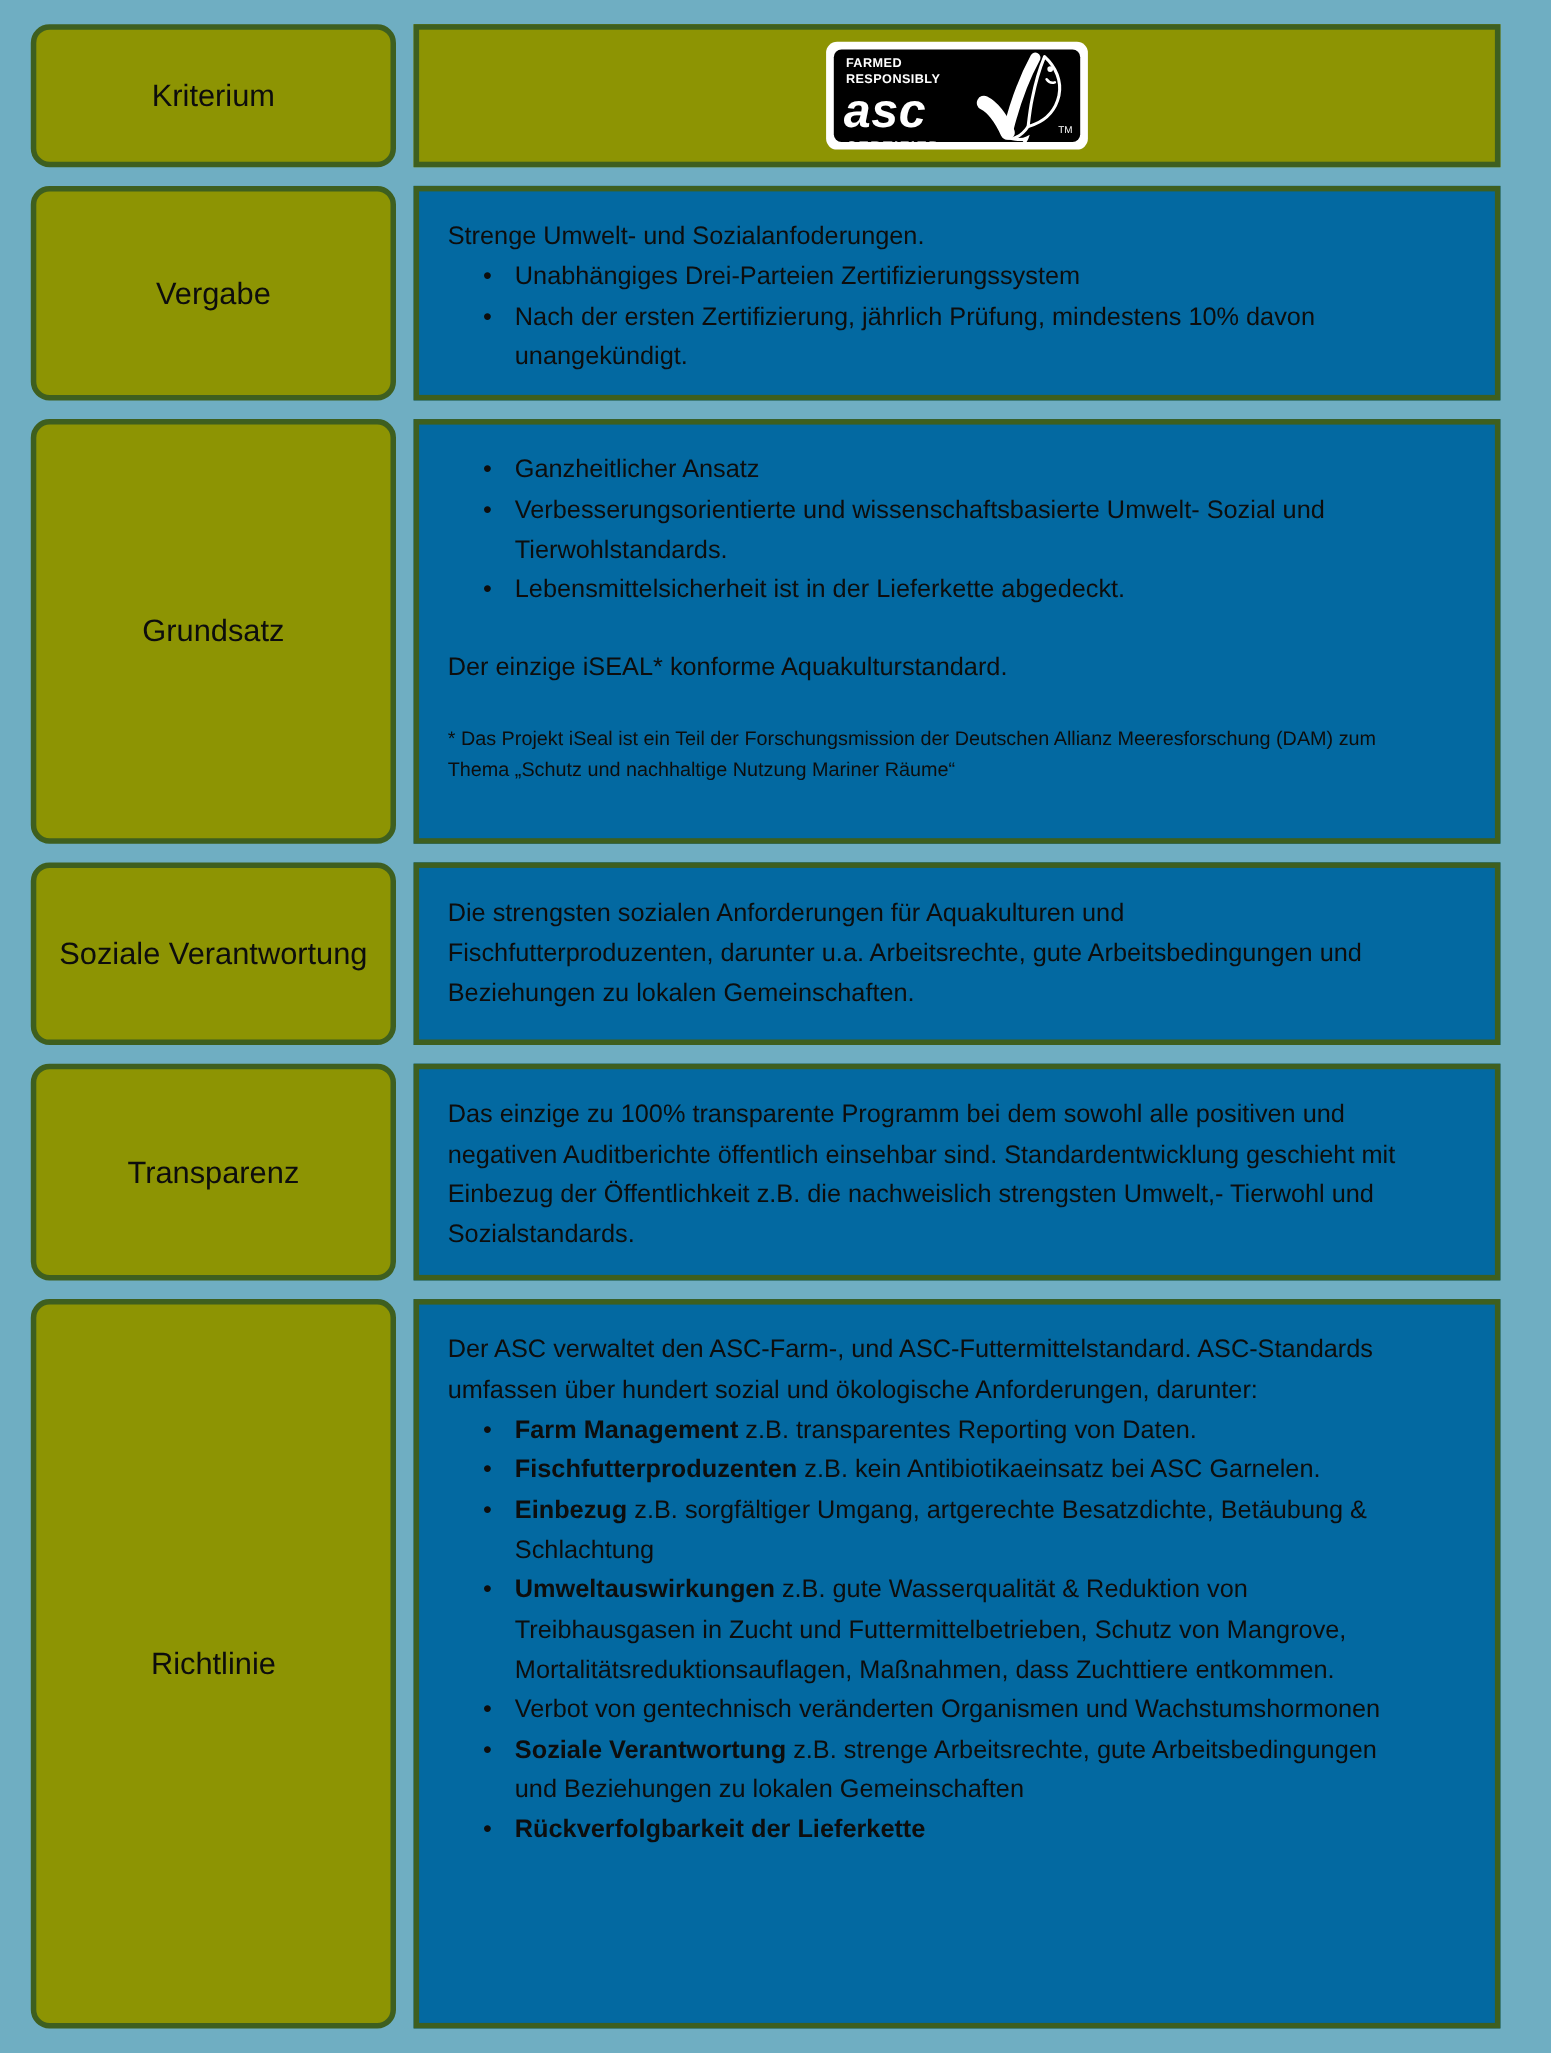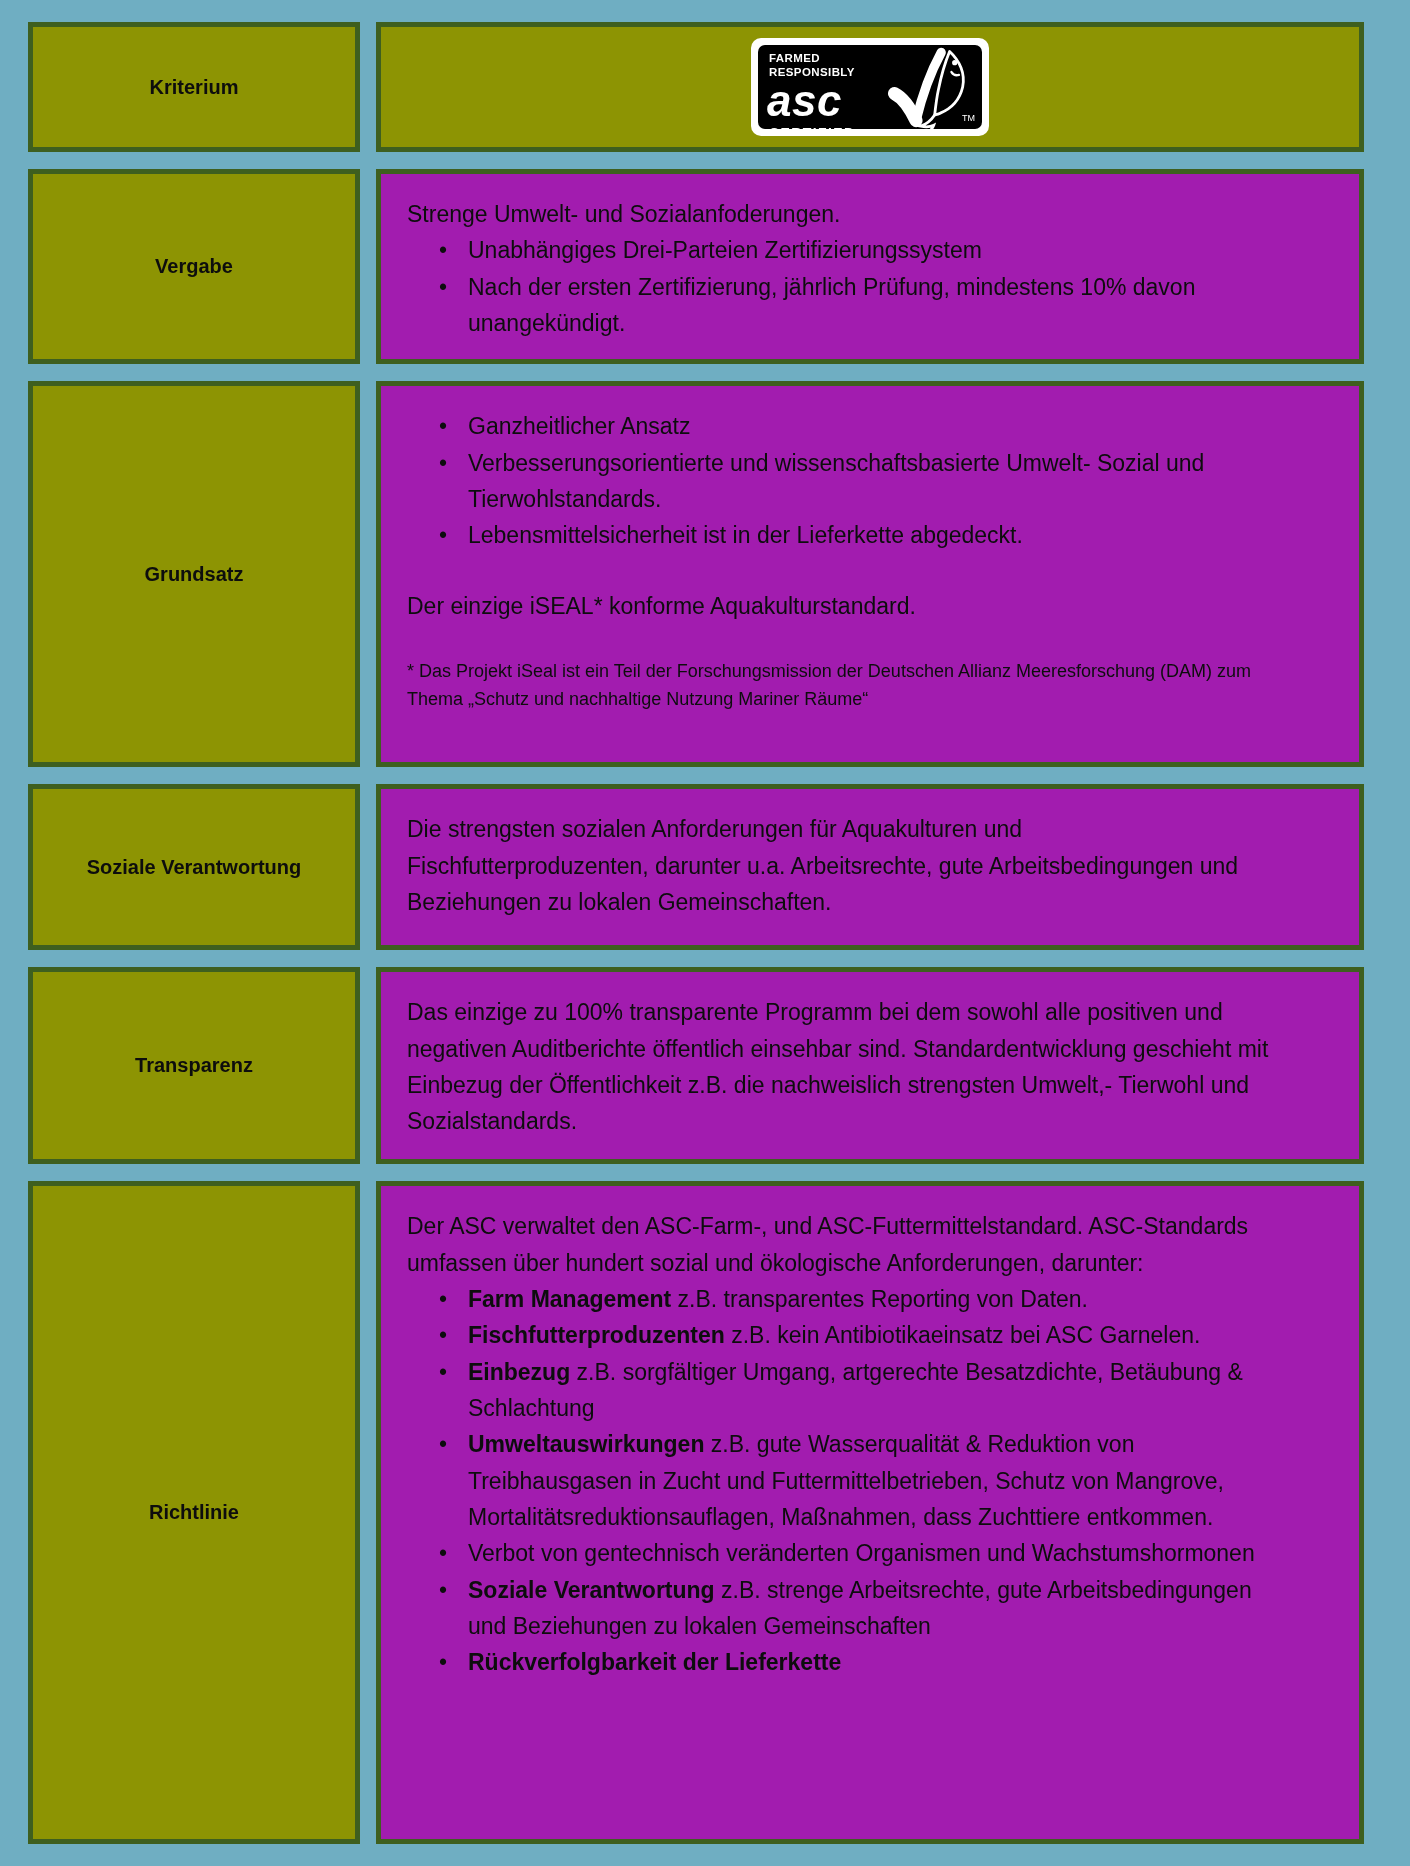--- a/index.html
+++ b/index.html
@@ -20,25 +20,26 @@
     row-gap:17px;
   }
   .cell{
     border:5px solid #3E5F1F;
     box-sizing:border-box;
   }
   .label-cell{
     background:#8D9403;
     display:flex;align-items:center;justify-content:center;
     text-align:center;
-    font-weight:bold;font-size:20px;
+    font-weight:normal;font-size:28px;
     padding:0 12px;
+    border-radius:17px;
   }
   .content-cell{
-    background:#a21caf;
+    background:#0369a1;
     font-size:23px;line-height:1.58;
     padding:22px 90px 18px 26px;
   }
   .content-cell.olive{
     background:#8D9403;
     display:flex;align-items:center;justify-content:center;
     padding:10px;
   }
   .para{margin:0;}
   .bullets{margin:0;}

